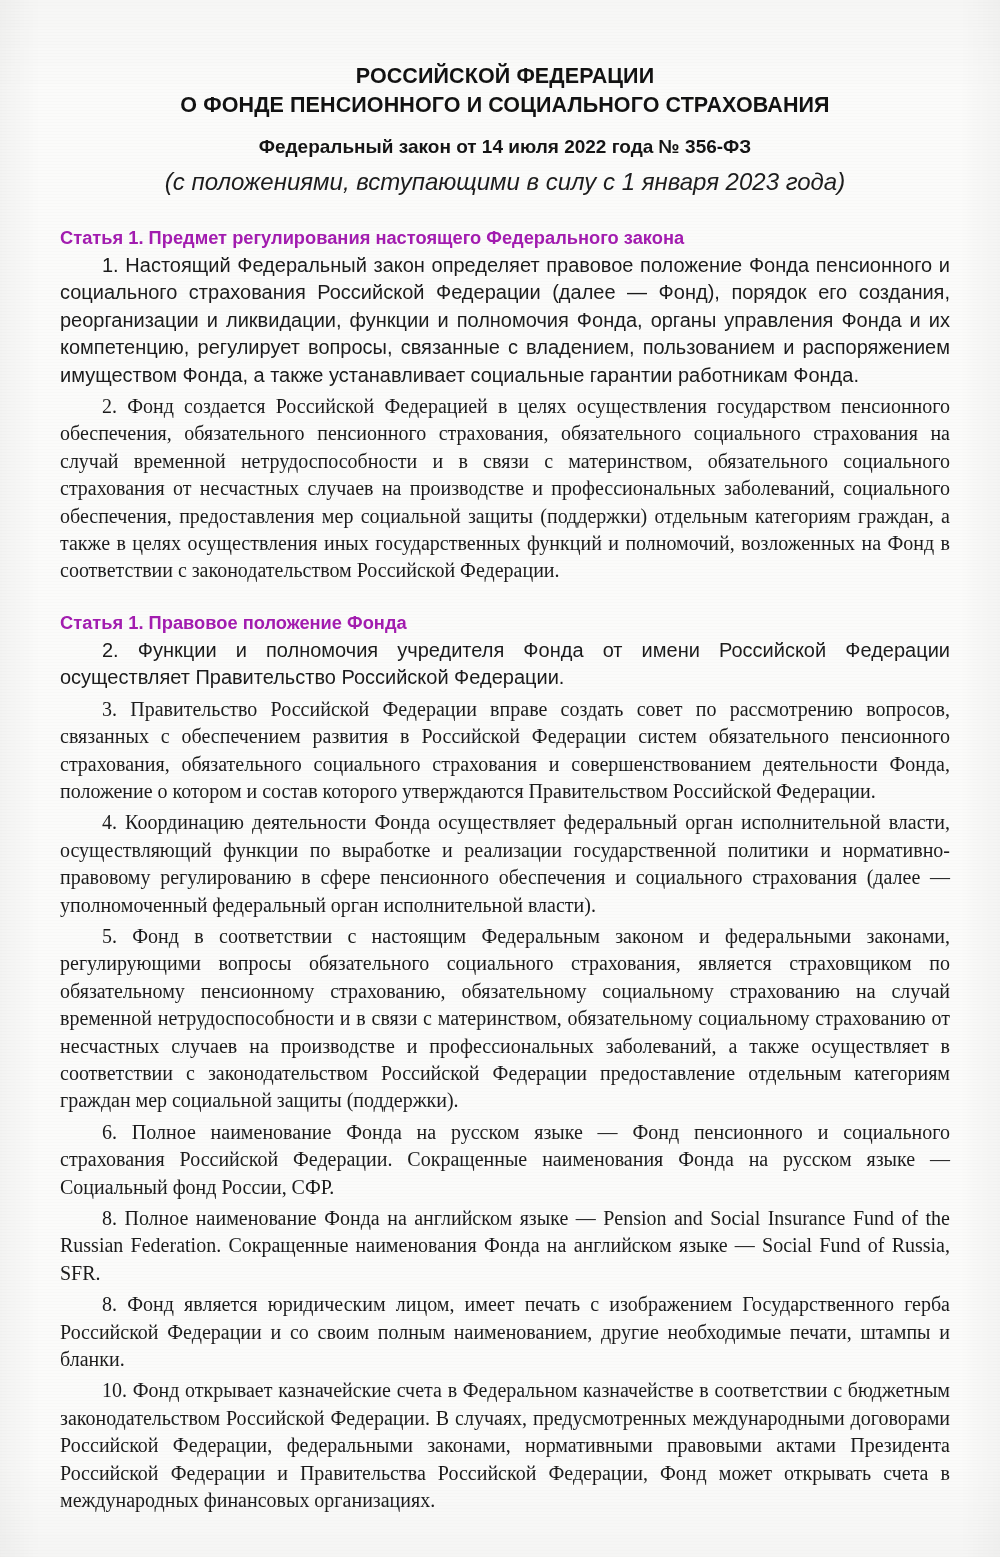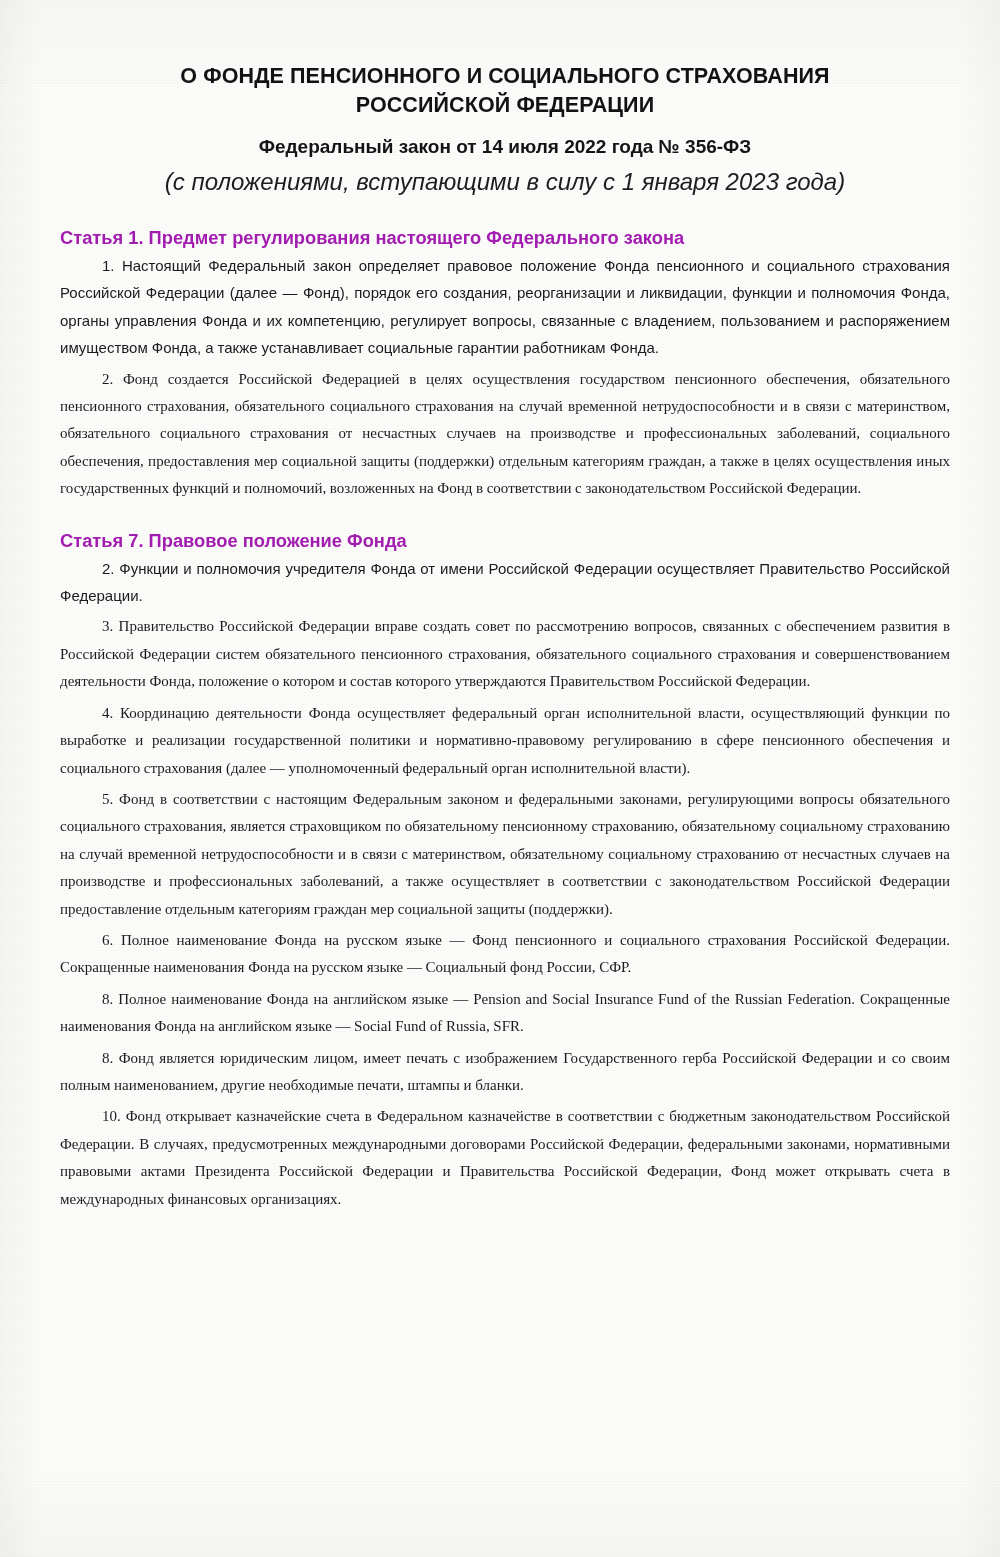--- a/index.html
+++ b/index.html
@@ -83,21 +83,21 @@
   .article-heading {
     margin: 0 0 1px 0;
     font-weight: bold;
     font-size: 18.3px;
     line-height: 27px;
     color: #a21caf;
   }
 
   .para {
     margin: 0;
-    font-size: 15px;
+    font-size: 20px;
     line-height: 27.4px;
     text-align: justify;
     text-indent: 42px;
     color: #1b1b1b;
     -webkit-hyphens: none;
     hyphens: none;
     word-spacing: -0.1px;
   }
 
   .para + .para {
@@ -113,36 +113,36 @@
 </head>
 <body>
 
 <div class="page">
 
   <div class="paper-grain"></div>
 
   <div class="content">
 
     <h1 class="doc-title">
+      <span class="tl">РОССИЙСКОЙ ФЕДЕРАЦИИ</span>
       <span class="tl">О ФОНДЕ ПЕНСИОННОГО И СОЦИАЛЬНОГО СТРАХОВАНИЯ</span>
-      <span class="tl">РОССИЙСКОЙ ФЕДЕРАЦИИ</span>
     </h1>
 
     <p class="doc-subtitle">Федеральный закон от 14 июля 2022 года № 356-ФЗ</p>
 
     <p class="doc-note">(с положениями, вступающими в силу с 1 января 2023 года)</p>
 
     <section class="article">
       <h2 class="article-heading">Статья 1. Предмет регулирования настоящего Федерального закона</h2>
       <p class="para">1. Настоящий Федеральный закон определяет правовое положение Фонда пенсионного и социального страхования Российской Федерации (далее — Фонд), порядок его создания, реорганизации и ликвидации, функции и полномочия Фонда, органы управления Фонда и их компетенцию, регулирует вопросы, связанные с владением, пользованием и распоряжением имуществом Фонда, а также устанавливает социальные гарантии работникам Фонда.</p>
       <p class="para">2. Фонд создается Российской Федерацией в целях осуществления государством пенсионного обеспечения, обязательного пенсионного страхования, обязательного социального страхования на случай временной нетрудоспособности и в связи с материнством, обязательного социального страхования от несчастных случаев на производстве и профессиональных заболеваний, социального обеспечения, предоставления мер социальной защиты (поддержки) отдельным категориям граждан, а также в целях осуществления иных государственных функций и полномочий, возложенных на Фонд в соответствии с законодательством Российской Федерации.</p>
     </section>
 
     <section class="article">
-      <h2 class="article-heading">Статья 7. Правовое положение Фонда</h2>
+      <h2 class="article-heading">Статья 1. Правовое положение Фонда</h2>
       <p class="para">2. Функции и полномочия учредителя Фонда от имени Российской Федерации осуществляет Правительство Российской Федерации.</p>
       <p class="para">3. Правительство Российской Федерации вправе создать совет по рассмотрению вопросов, связанных с обеспечением развития в Российской Федерации систем обязательного пенсионного страхования, обязательного социального страхования и совершенствованием деятельности Фонда, положение о котором и состав которого утверждаются Правительством Российской Федерации.</p>
       <p class="para">4. Координацию деятельности Фонда осуществляет федеральный орган исполнительной власти, осуществляющий функции по выработке и реализации государственной политики и нормативно-правовому регулированию в сфере пенсионного обеспечения и социального страхования (далее — уполномоченный федеральный орган исполнительной власти).</p>
       <p class="para">5. Фонд в соответствии с настоящим Федеральным законом и федеральными законами, регулирующими вопросы обязательного социального страхования, является страховщиком по обязательному пенсионному страхованию, обязательному социальному страхованию на случай временной нетрудоспособности и в связи с материнством, обязательному социальному страхованию от несчастных случаев на производстве и профессиональных заболеваний, а также осуществляет в соответствии с законодательством Российской Федерации предоставление отдельным категориям граждан мер социальной защиты (поддержки).</p>
       <p class="para">6. Полное наименование Фонда на русском языке — Фонд пенсионного и социального страхования Российской Федерации. Сокращенные наименования Фонда на русском языке — Социальный фонд России, СФР.</p>
       <p class="para">8. Полное наименование Фонда на английском языке — Pension and Social Insurance Fund of the Russian Federation. Сокращенные наименования Фонда на английском языке — Social Fund of Russia, SFR.</p>
       <p class="para">8. Фонд является юридическим лицом, имеет печать с изображением Государственного герба Российской Федерации и со своим полным наименованием, другие необходимые печати, штампы и бланки.</p>
       <p class="para">10. Фонд открывает казначейские счета в Федеральном казначействе в соответствии с бюджетным законодательством Российской Федерации. В случаях, предусмотренных международными договорами Российской Федерации, федеральными законами, нормативными правовыми актами Президента Российской Федерации и Правительства Российской Федерации, Фонд может открывать счета в международных финансовых организациях.</p>
     </section>
 

